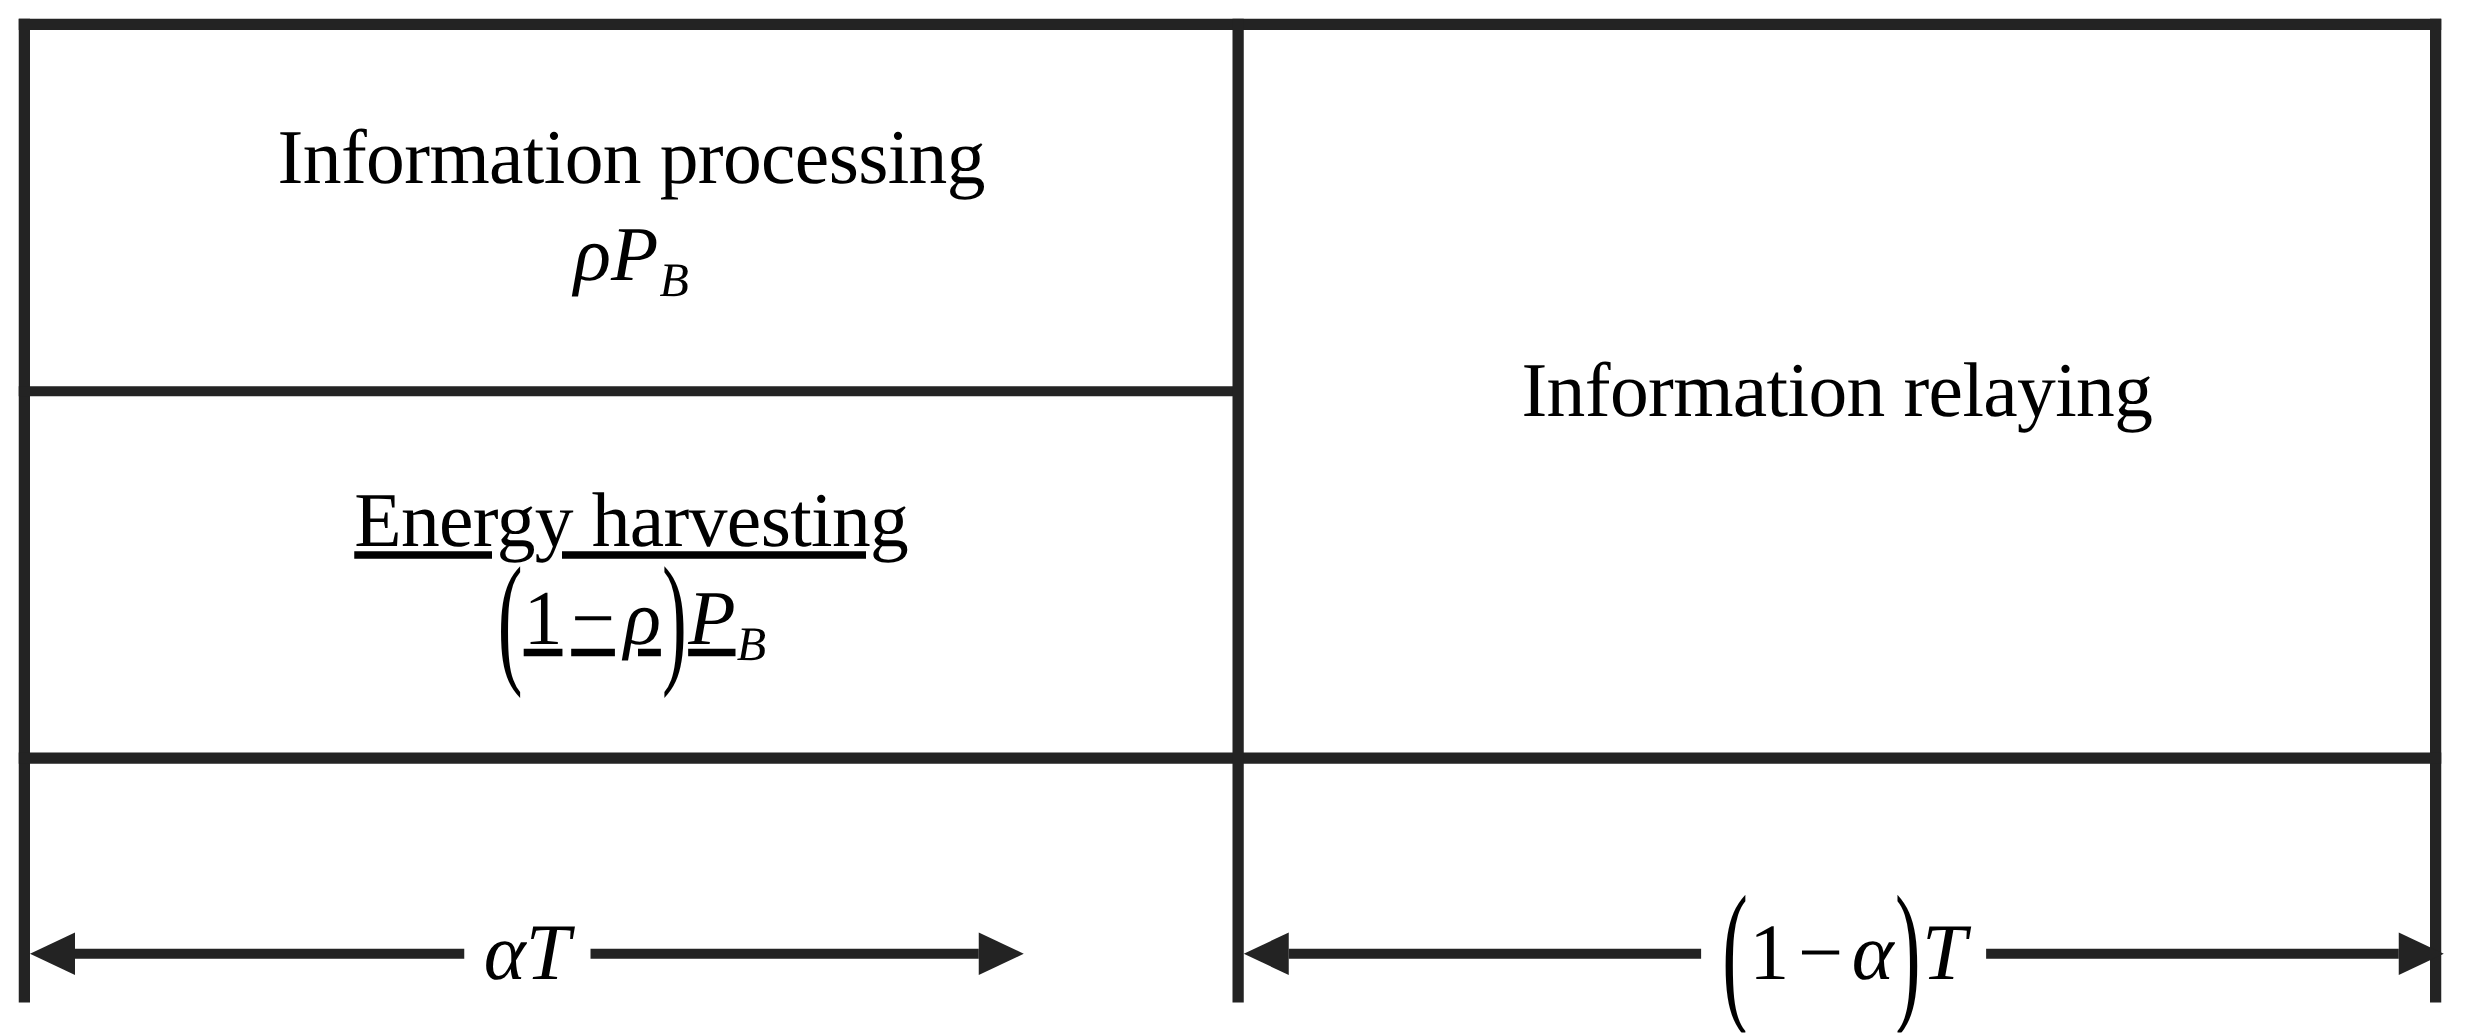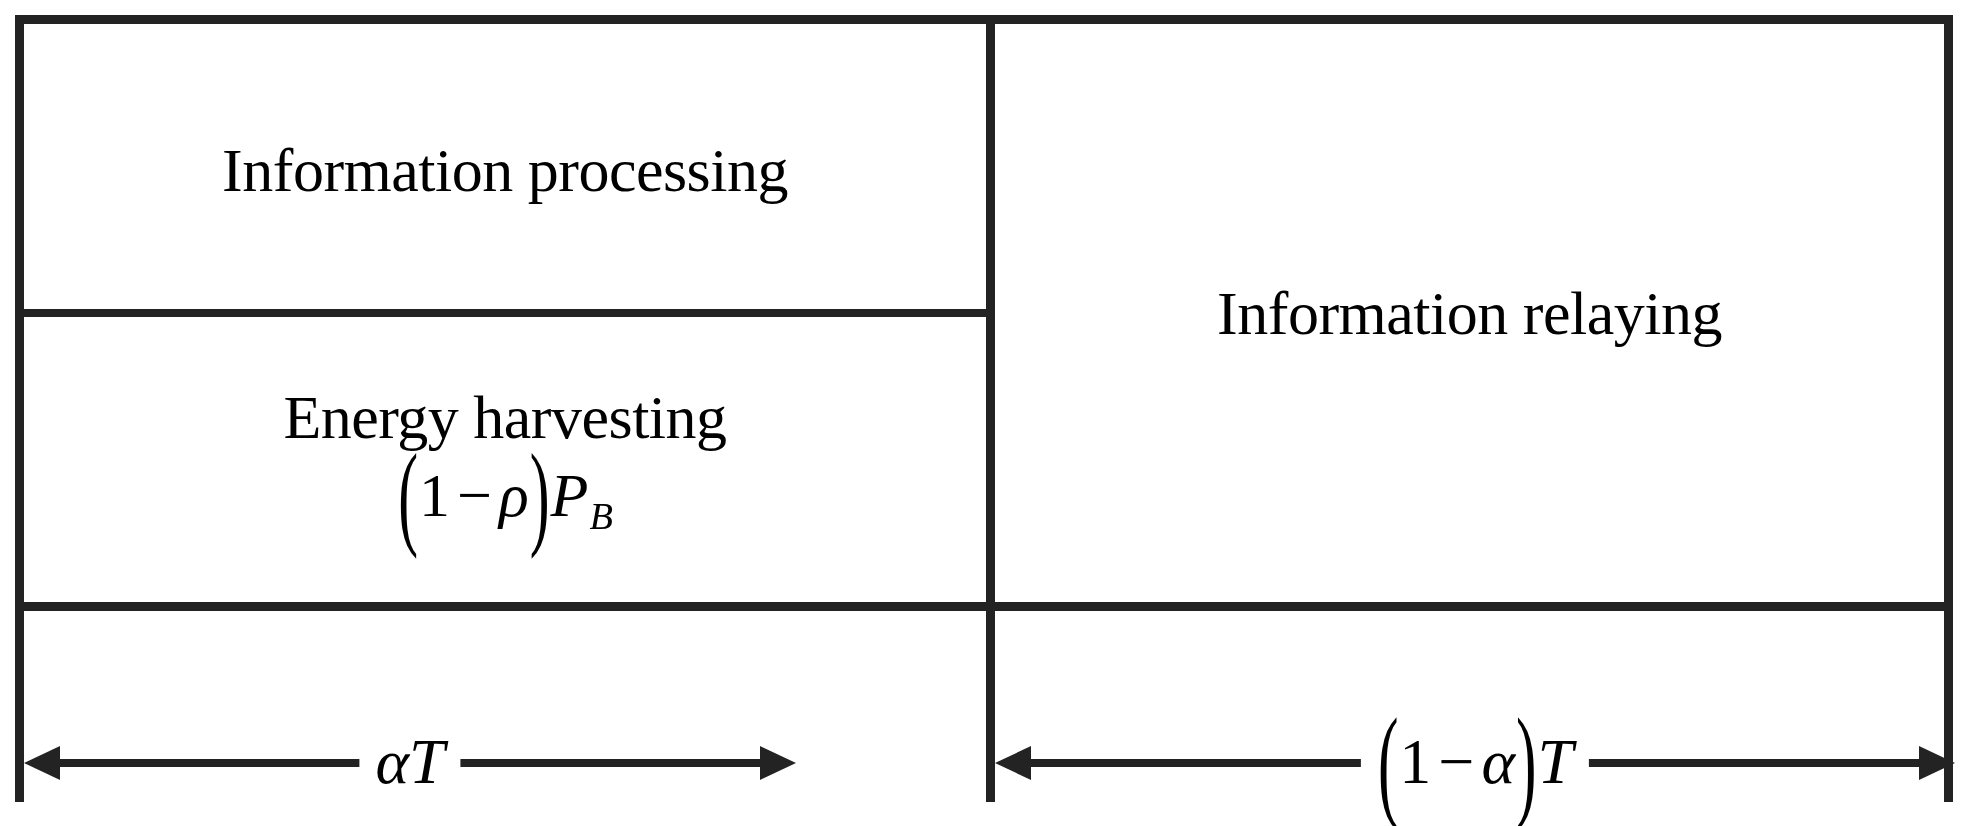--- a/index.html
+++ b/index.html
@@ -42,21 +42,21 @@
     position: absolute;
     display: flex;
     flex-direction: column;
     align-items: center;
     justify-content: center;
     color: #000000;
     line-height: 1.0;
   }
 
   .cell-ip  { left: 24px;  top: 24px;  width: 962px;  height: 285px; }
-  .cell-eh  { left: 24px;  top: 317px; width: 962px;  height: 285px; }
+  .cell-eh  { left: 24px;  top: 317px; width: 962px;  height: 285px; text-decoration: underline; }
   .cell-ir  { left: 995px; top: 24px;  width: 949px;  height: 578px; border-radius: 19px; }
 
   .cell-title {
     font-size: 62px;
     letter-spacing: -0.5px;
     white-space: nowrap;
   }
 
   .cell-ip .cell-title { margin-top: 6px; }
   .cell-eh .cell-title { margin-top: 2px; }
@@ -85,21 +85,21 @@
     font-size: 0.96em;
     padding: 0 1px;
   }
 
   
   .measure {
     position: absolute;
     top: 611px;
     height: 191px;
   }
-  .measure-left  { left: 24px;  width: 772px; }
+  .measure-left  { left: 24px;  width: 772px; padding-left: 23px; }
   .measure-right { left: 995px; width: 960px; }
 
   
   .arrow-row {
     position: absolute;
     left: 0;
     top: 147px;          
     width: 100%;
     height: 9px;
     display: flex;
@@ -142,20 +142,23 @@
 
   <div class="line edge-top"></div>
   <div class="line edge-left"></div>
   <div class="line edge-right"></div>
   <div class="line div-h1"></div>
   <div class="line div-h2"></div>
   <div class="line div-v"></div>
 
   <div class="cell cell-ip">
     <div class="cell-title">Information processing</div>
+    <div class="cell-formula">
+      <span class="mi">ρ</span><span class="mi">P</span><span class="sub">B</span>
+    </div>
   </div>
 
   <div class="cell cell-eh">
     <div class="cell-title">Energy harvesting</div>
     <div class="cell-formula">
       <span class="paren">(</span><span class="mn">1</span><span class="mo">−</span><span class="mi">ρ</span><span class="paren">)</span><span class="mi">P</span><span class="sub">B</span>
     </div>
   </div>
 
   <div class="cell cell-ir">

